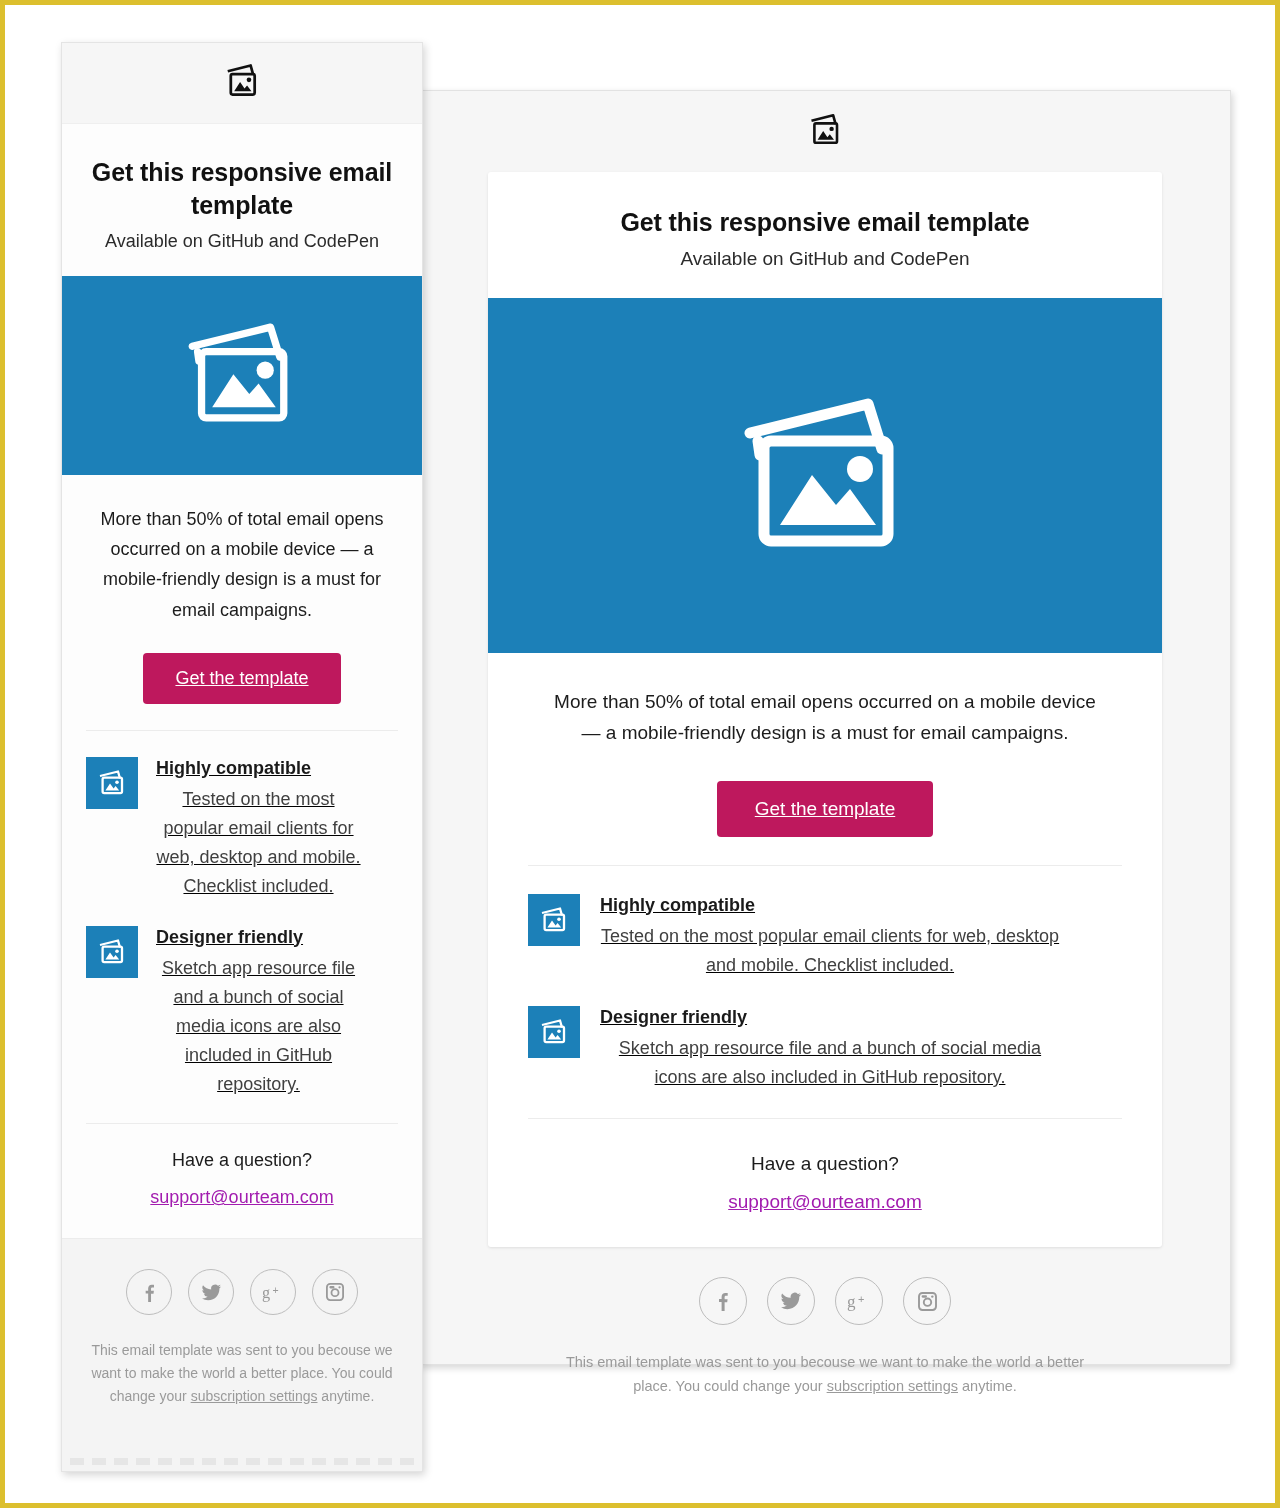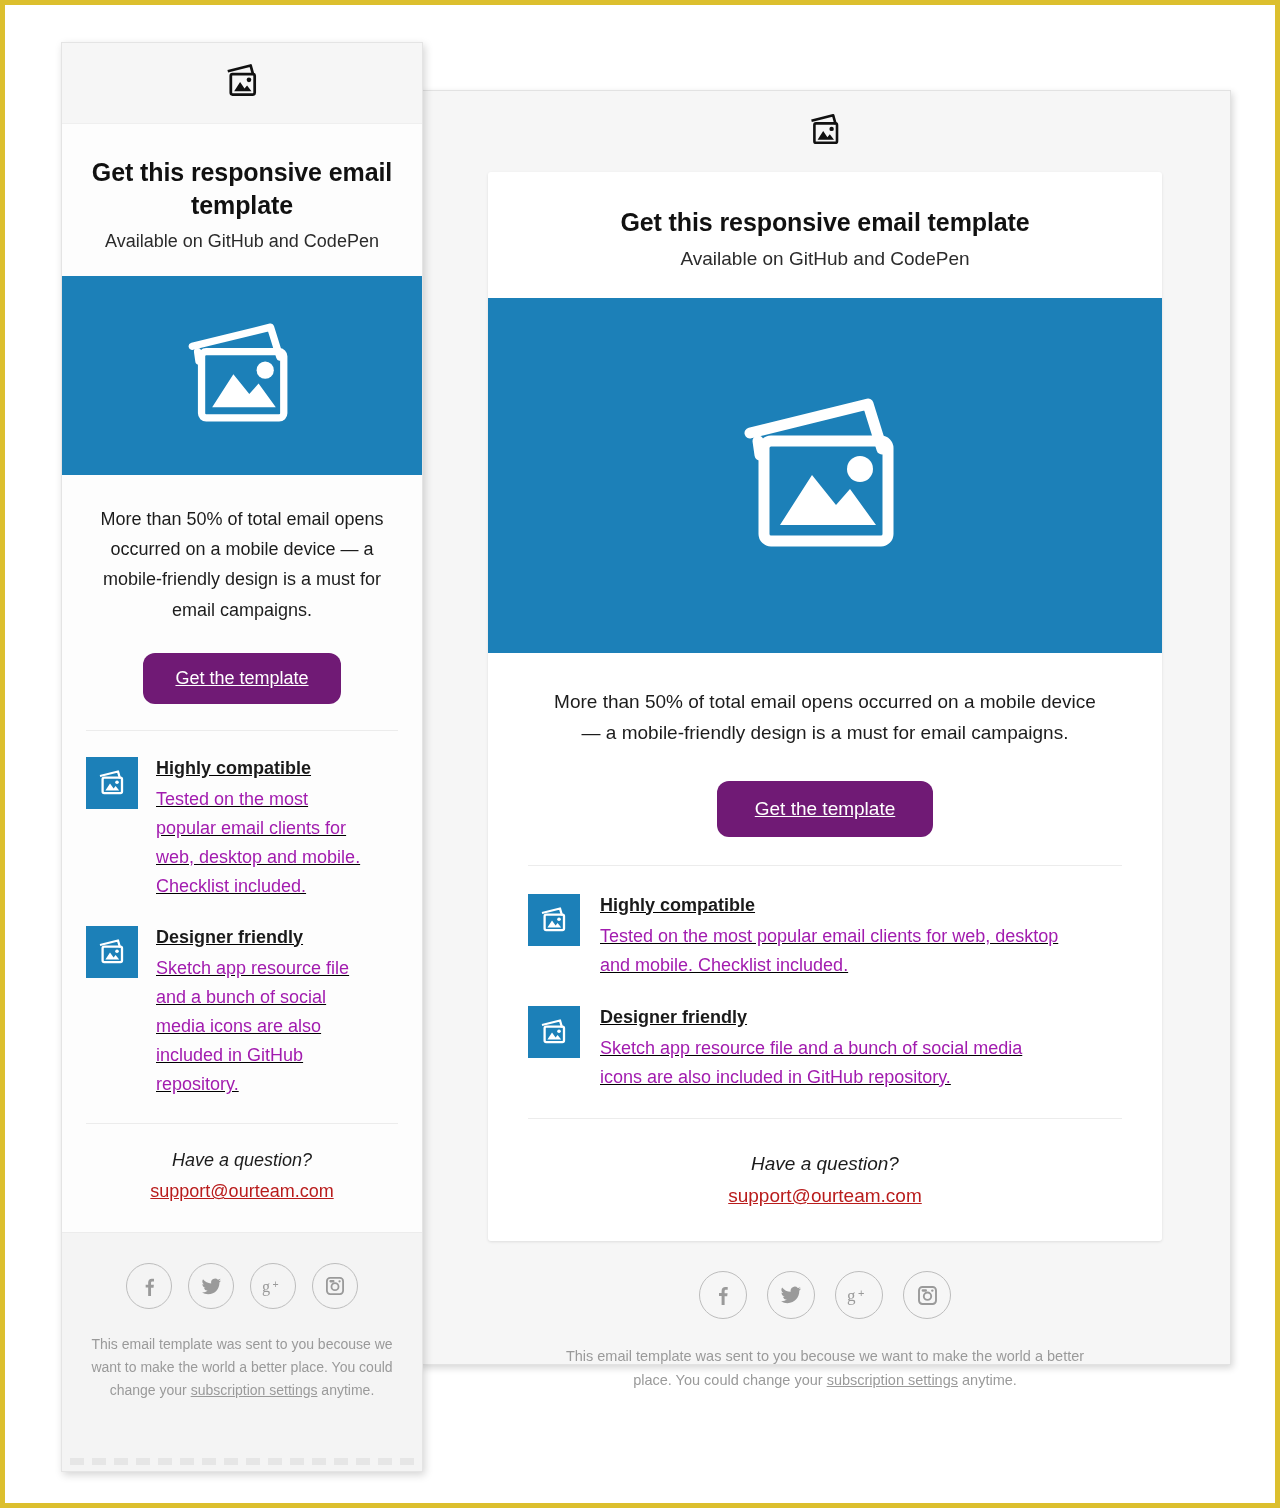--- a/index.html
+++ b/index.html
@@ -67,26 +67,26 @@
   .desktop-body .lead {
     font-size: 19px;
     line-height: 1.62;
     color: #1c1c1c;
     text-align: center;
     margin: 0 0 32px;
   }
   .cta-wrap { text-align: center; }
   .cta {
     display: inline-block;
-    background: #701a75;
+    background: #be185d;
     color: #ffffff;
     font-size: 19px;
     text-decoration: underline;
     padding: 17px 38px;
-    border-radius: 12px;
+    border-radius: 4px;
     border: none;
     cursor: pointer;
     font-family: inherit;
   }
   .divider { height: 1px; background: #ececec; border: 0; margin: 0; }
   .desktop-features { padding: 28px 40px 10px; }
   .feature {
     display: flex;
     gap: 20px;
     margin-bottom: 26px;
@@ -97,29 +97,30 @@
     background: #1c80b8;
     flex: 0 0 52px;
     display: flex; align-items: center; justify-content: center;
   }
   .feature-text { padding-top: 1px; text-decoration: underline; }
   .feature-title {
     font-size: 18px; font-weight: bold; color: #1a1a1a;
     margin: 0 0 6px;
   }
   .feature-desc {
-    font-size: 18px; color: #a21caf; line-height: 1.62; margin: 0;
+    font-size: 18px; color: #404040; line-height: 1.62; margin: 0;
     max-width: 460px;
+    text-align: center;
   }
   .desktop-question {
     padding: 24px 0 34px;
     text-align: center;
   }
-  .q-text { font-size: 19px; color: #1c1c1c; margin: 0 0 10px; font-style: italic; }
-  .q-link { font-size: 19px; color: #b91c1c; text-decoration: underline; }
+  .q-text { font-size: 19px; color: #1c1c1c; margin: 0 0 16px; }
+  .q-link { font-size: 19px; color: #a21caf; text-decoration: underline; }
 
   .desktop-foot { padding: 30px 0 0; text-align: center; }
   .social-row { display: flex; justify-content: center; gap: 20px; margin-bottom: 26px; }
   .social {
     width: 48px; height: 48px; border-radius: 50%;
     border: 1.6px solid #bdbdbd;
     display: flex; align-items: center; justify-content: center;
     color: #9a9a9a;
     cursor: pointer;
   }

